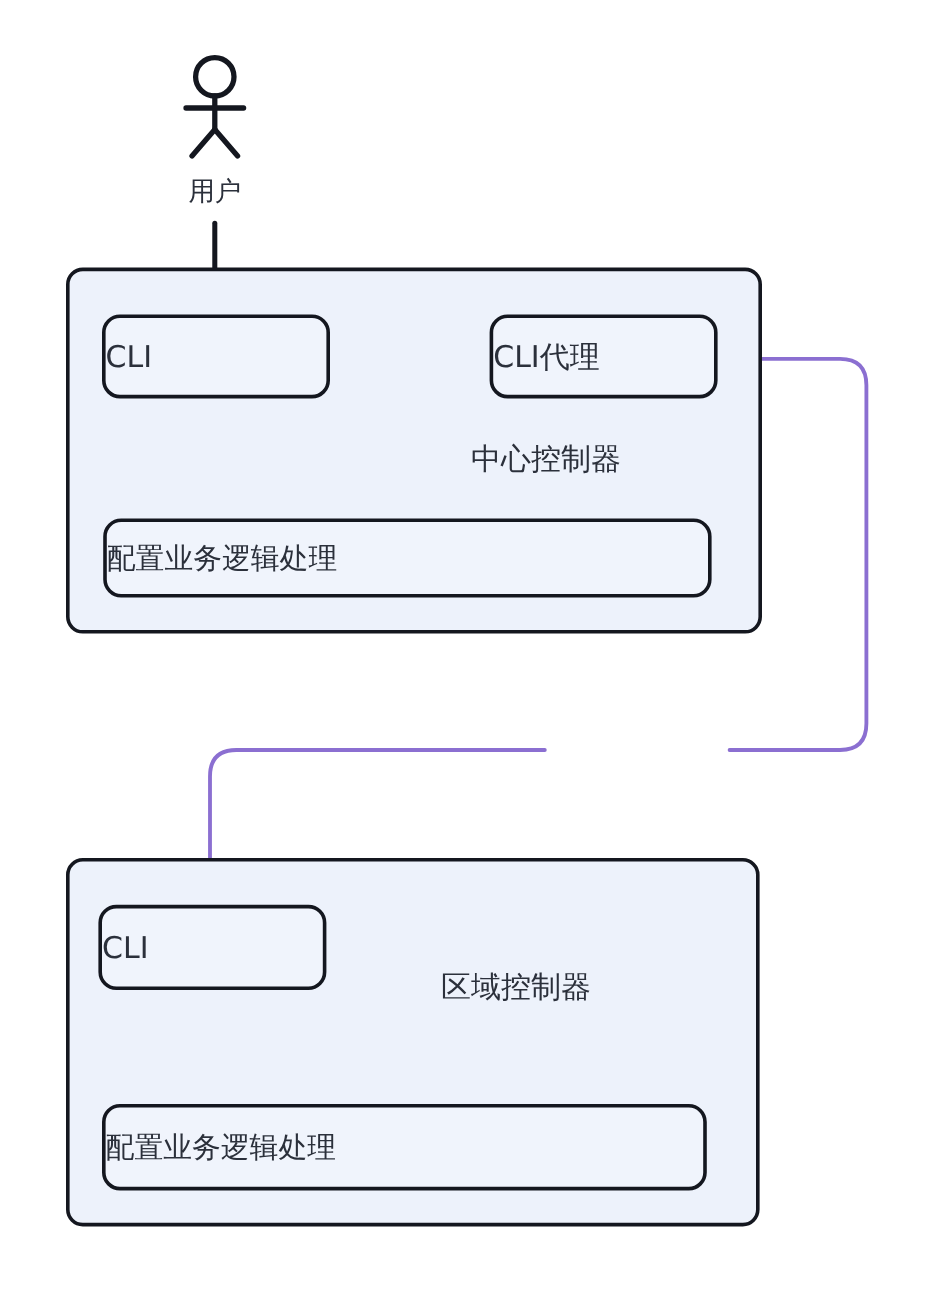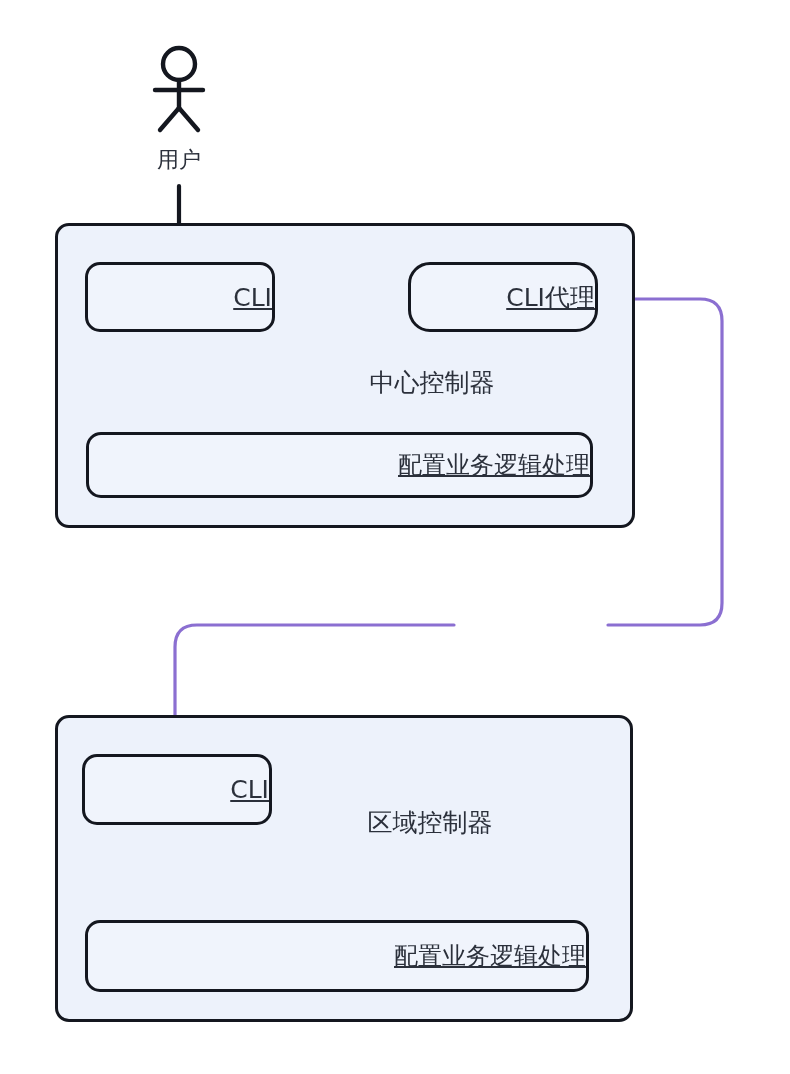--- a/index.html
+++ b/index.html
@@ -17,22 +17,22 @@
     overflow:hidden;
   }
   .overlay{position:absolute;left:0;top:0;width:790px;height:1074px;pointer-events:none;}
   .container-box{
     position:absolute;background:var(--container-fill);
     border:3px solid var(--ink);border-radius:14px;box-sizing:border-box;
   }
   .node{
     position:absolute;background:var(--node-fill);
     border:3px solid var(--ink);border-radius:15px;box-sizing:border-box;
-    display:flex;align-items:center;justify-content:flex-end;
-    font-size:25px;color:var(--text);text-decoration:underline;
+    display:flex;align-items:center;justify-content:flex-start;
+    font-size:25px;color:var(--text);
   }
   .lbl{
     position:absolute;display:flex;align-items:center;justify-content:center;
     color:var(--text);white-space:nowrap;
   }
   .edge-stroke{stroke:var(--ink);fill:none;stroke-linecap:round;stroke-linejoin:round;}
   .edge-purple{stroke:var(--purple);fill:none;stroke-linecap:round;stroke-linejoin:round;}
   .actor-stroke{stroke:var(--ink);fill:none;stroke-linecap:round;stroke-linejoin:round;}
 </style>
 </head>
@@ -73,27 +73,27 @@
     <circle class="actor-stroke" stroke-width="4.4" cx="39" cy="24" r="16"></circle>
     <path class="actor-stroke" stroke-width="4.4" d="M39,40 V68"></path>
     <path class="actor-stroke" stroke-width="4.4" d="M15,50 H63"></path>
     <path class="actor-stroke" stroke-width="4.4" d="M39,68 L20,90"></path>
     <path class="actor-stroke" stroke-width="4.4" d="M39,68 L58,90"></path>
   </svg>
 
   <div class="lbl" style="left:128px;top:146px;width:102px;height:28px;font-size:22px;">用户</div>
 
   <div class="container-box" style="left:55px;top:223px;width:580px;height:305px;"></div>
-  <div class="lbl" style="left:342px;top:366px;width:180px;height:32px;font-size:25px;">中心控制器</div>
+  <div class="lbl" style="left:365px;top:366px;width:180px;height:32px;font-size:25px;">中心控制器</div>
 
   <div class="node" style="left:85px;top:262px;width:190px;height:70px;">
     <span>CLI</span>
   </div>
 
-  <div class="node" style="left:408px;top:262px;width:190px;height:70px;border-radius:22px;">
+  <div class="node" style="left:408px;top:262px;width:190px;height:70px;">
     <span>CLI代理</span>
   </div>
 
   <div class="node" style="left:86px;top:432px;width:507px;height:66px;font-size:24px;">
     <span>配置业务逻辑处理</span>
   </div>
 
 
   <div class="container-box" style="left:55px;top:715px;width:578px;height:307px;"></div>
   <div class="lbl" style="left:340px;top:806px;width:180px;height:32px;font-size:25px;">区域控制器</div>

